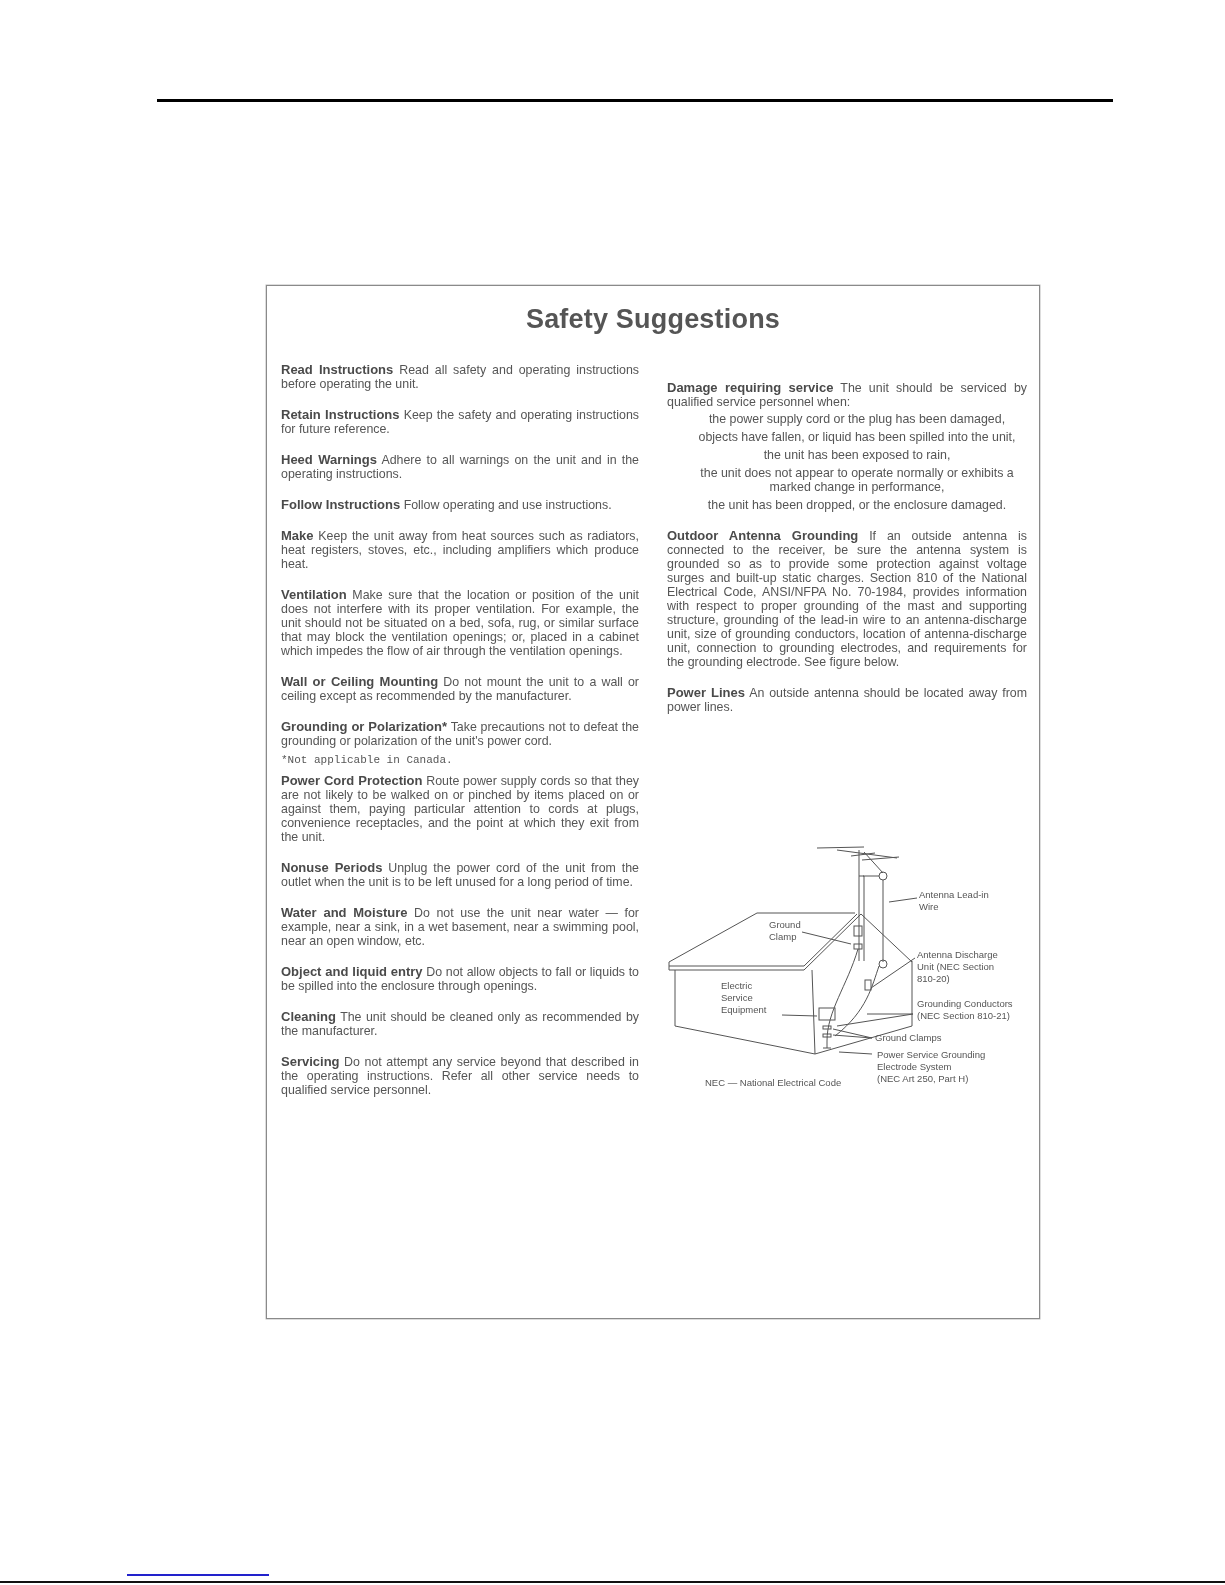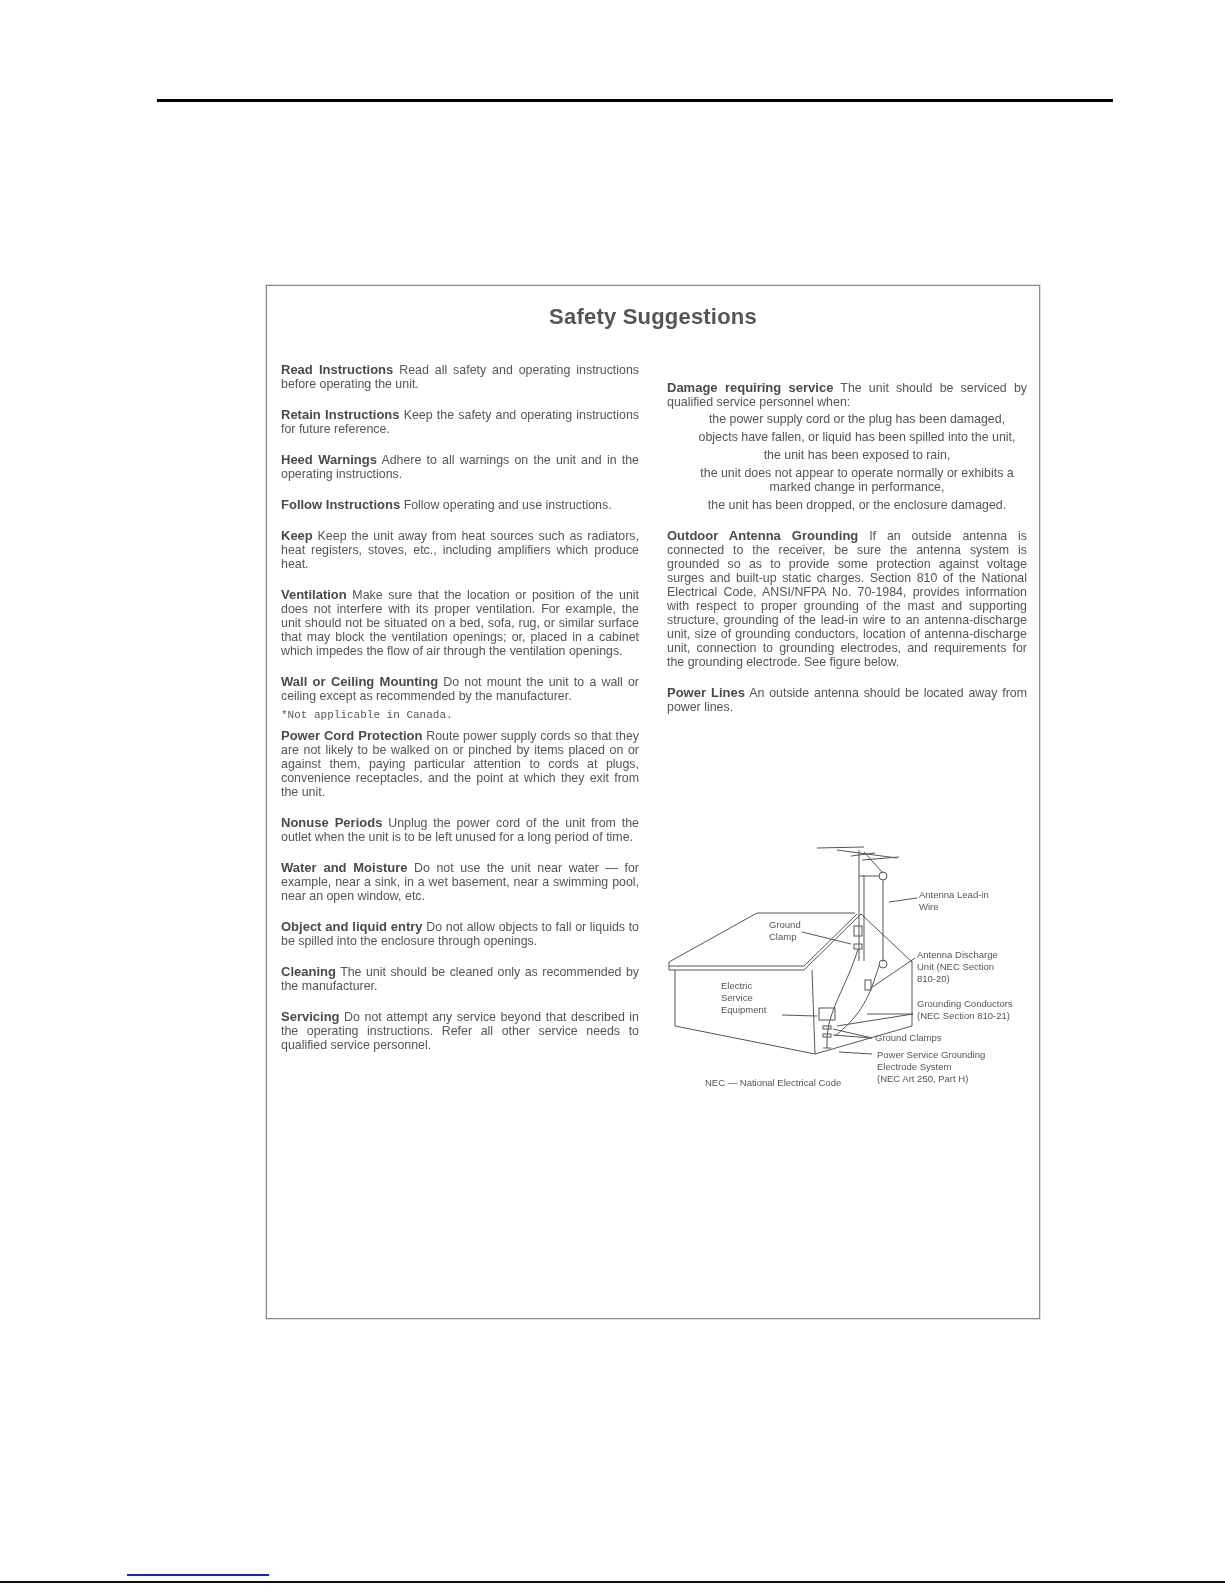--- a/index.html
+++ b/index.html
@@ -4,21 +4,21 @@
 <style>
   html, body { margin:0; padding:0; background:#ffffff; }
   body { width:1225px; height:1585px; position:relative; overflow:hidden;
          font-family:"Liberation Sans", sans-serif; color:#4a4a4a; }
   .top-rule { position:absolute; left:157px; top:99px; width:956px; height:3px; background:#000; }
   .bottom-rule { position:absolute; left:0; top:1581px; width:1225px; height:2px; background:#111; }
   .footnote-link { position:absolute; left:127px; top:1574px; width:142px; height:2px; background:#2222cc; }
   .panel { position:absolute; left:266px; top:285px; width:774px; height:1034px;
            border:1px solid #8a8a8a; box-shadow: 0 0 0 0.5px #bbb; box-sizing:border-box; }
   .title { position:absolute; left:0; width:100%; top:18px; text-align:center;
-           font-size:22px; font-weight:bold; color:#555; letter-spacing:0.2px; }
+           font-size:27px; font-weight:bold; color:#555; letter-spacing:0.2px; }
   .col { position:absolute; font-size:12.4px; line-height:14px; color:#555; }
   .col-left { left:14px; top:77px; width:358px; }
   .col-right { left:400px; top:95px; width:360px; }
   .item { margin:0 0 17px 0; text-align:justify; }
   .item b { font-weight:bold; color:#4a4a4a; font-size:13px; }
   .note { font-size:11px; margin:-12px 0 7px 0; color:#555;font-family:Liberation Mono, monospace; }
   .sub { margin:0 0 4px 20px; text-align:center; }
   .sublist { margin:3px 0 17px 0; }
   .diagram { position:absolute; left:400px; top:550px; width:370px; height:270px; }
   .diagram svg { width:100%; height:100%; }
@@ -30,23 +30,24 @@
 <div class="top-rule"></div>
 
 <div class="panel">
   <div class="title">Safety Suggestions</div>
 
   <div class="col col-left">
     <p class="item"><b>Read Instructions</b> <span>Read all safety and operating instructions before operating the unit.</span></p>
     <p class="item"><b>Retain Instructions</b> <span>Keep the safety and operating instructions for future reference.</span></p>
     <p class="item"><b>Heed Warnings</b> <span>Adhere to all warnings on the unit and in the operating instructions.</span></p>
     <p class="item"><b>Follow Instructions</b> <span>Follow operating and use instructions.</span></p>
-    <p class="item"><b>Keep</b> <span>Keep the unit away from heat sources such as radiators, heat registers, stoves, etc., including amplifiers which produce heat.</span></p>
+    <p class="item"><b>Make</b> <span>Keep the unit away from heat sources such as radiators, heat registers, stoves, etc., including amplifiers which produce heat.</span></p>
     <p class="item"><b>Ventilation</b> <span>Make sure that the location or position of the unit does not interfere with its proper ventilation. For example, the unit should not be situated on a bed, sofa, rug, or similar surface that may block the ventilation openings; or, placed in a cabinet which impedes the flow of air through the ventilation openings.</span></p>
     <p class="item"><b>Wall or Ceiling Mounting</b> <span>Do not mount the unit to a wall or ceiling except as recommended by the manufacturer.</span></p>
+    <p class="item"><b>Grounding or Polarization*</b> <span>Take precautions not to defeat the grounding or polarization of the unit's power cord.</span></p>
     <p class="note">*Not applicable in Canada.</p>
     <p class="item"><b>Power Cord Protection</b> <span>Route power supply cords so that they are not likely to be walked on or pinched by items placed on or against them, paying particular attention to cords at plugs, convenience receptacles, and the point at which they exit from the unit.</span></p>
     <p class="item"><b>Nonuse Periods</b> <span>Unplug the power cord of the unit from the outlet when the unit is to be left unused for a long period of time.</span></p>
     <p class="item"><b>Water and Moisture</b> <span>Do not use the unit near water — for example, near a sink, in a wet basement, near a swimming pool, near an open window, etc.</span></p>
     <p class="item"><b>Object and liquid entry</b> <span>Do not allow objects to fall or liquids to be spilled into the enclosure through openings.</span></p>
     <p class="item"><b>Cleaning</b> <span>The unit should be cleaned only as recommended by the manufacturer.</span></p>
     <p class="item"><b>Servicing</b> <span>Do not attempt any service beyond that described in the operating instructions. Refer all other service needs to qualified service personnel.</span></p>
   </div>
 
   <div class="col col-right">

